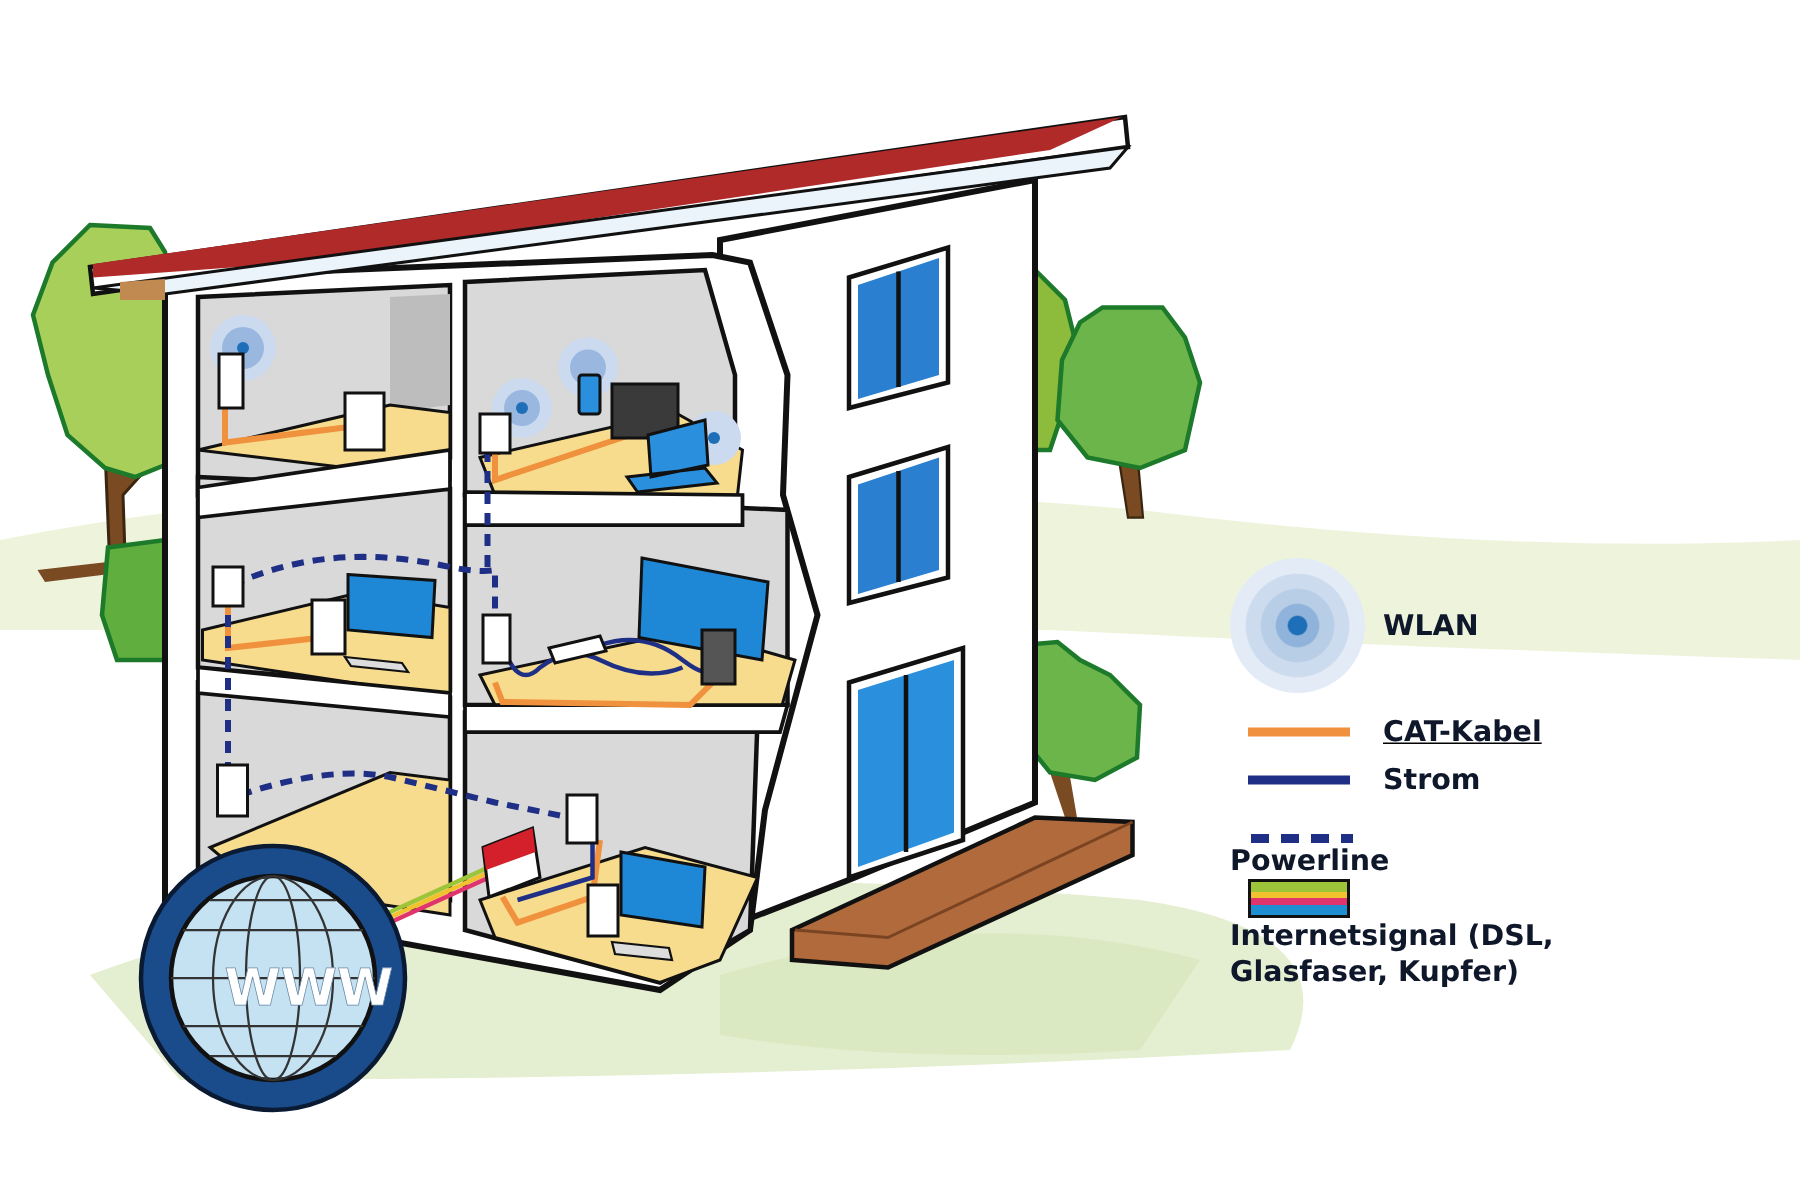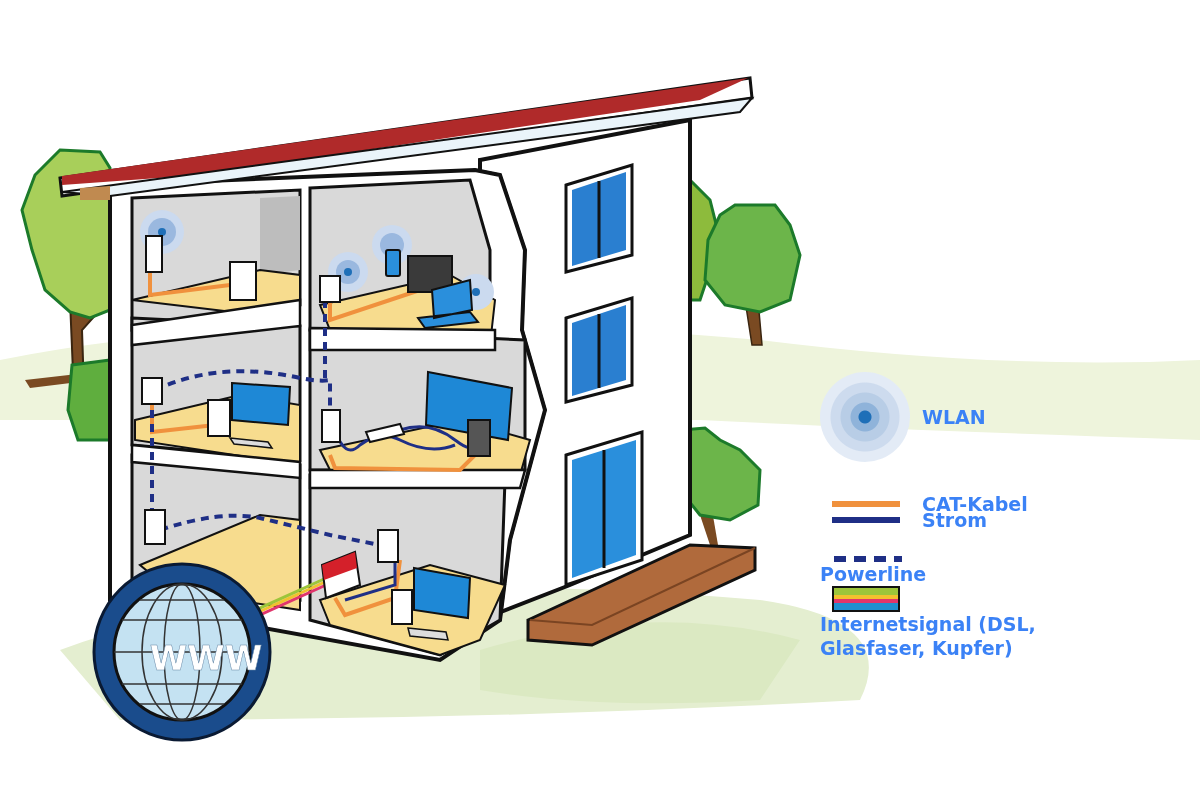--- a/index.html
+++ b/index.html
@@ -1,20 +1,20 @@
 <!DOCTYPE html>
 <html><head>
 <meta charset="utf-8">
 <style>
   html, body { margin: 0; padding: 0; background: #ffffff; }
   body { width: 1200px; height: 800px; position: relative; overflow: hidden; font-family: "Liberation Sans", sans-serif; }
   #scene { position: absolute; left: 0; top: 0; width: 1200px; height: 800px; }
   .legend { position: absolute; left: 820px; top: 372px; width: 380px; }
   .legend-row { position: absolute; left: 0; display: flex; align-items: center; }
-  .legend-label { font-family: "DejaVu Sans", sans-serif; font-weight: bold; font-size: 19px; color: #3b82f6; line-height: 24px; white-space: pre-line; }
+  .legend-label { font-family: "DejaVu Sans", sans-serif; font-weight: bold; font-size: 19px; color: #0f172a; line-height: 24px; white-space: pre-line; }
   .sw { display: inline-block; width: 68px; margin-left: 12px; margin-right: 22px; }
   .sw-cat { height: 6px; background: #f0913d; }
   .sw-strom { height: 6px; background: #1f2f86; }
   .sw-pl { height: 6px; background: repeating-linear-gradient(90deg, #1f2f86 0 12px, transparent 12px 20px); }
   .sw-inet { height: 26px; border: 2px solid #111; box-sizing: border-box; background: linear-gradient(180deg, #9cc53a 0 30%, #f2c12e 30% 50%, #e0356c 50% 70%, #1e8fd1 70% 100%); }
   .wlan-ico { width: 90px; height: 90px; border-radius: 50%; background: radial-gradient(circle, #1e6fb8 0 6px, #8fb3da 7px 14px, #b8cde6 15px 24px, #cddbee 25px 34px, #e3ebf6 35px 45px); margin-right: 12px; }
 </style>
 </head>
 <body>
 
@@ -194,21 +194,21 @@
     <line x1="140" y1="704" x2="224" y2="704" stroke="#333" stroke-width="1.5"></line>
     <text x="206" y="670" text-anchor="middle" font-family="DejaVu Sans, sans-serif" font-weight="bold" font-size="34" fill="#ffffff" stroke="#6a8aa8" stroke-width="0.5">WWW</text>
   </g>
 </svg>
 
 <div class="legend">
   <div class="legend-row" style="top:0px;">
     <span class="wlan-ico"></span>
     <span class="legend-label">WLAN</span>
   </div>
-  <div class="legend-row" style="top:120px;">
+  <div class="legend-row" style="top:104px;text-decoration:underline;">
     <span class="sw sw-cat"></span>
     <span class="legend-label">CAT-Kabel</span>
   </div>
   <div class="legend-row" style="top:136px;">
     <span class="sw sw-strom"></span>
     <span class="legend-label">Strom</span>
   </div>
   <div class="legend-row" style="top:184px;flex-direction:column;">
     <span class="sw sw-pl"></span>
     <span class="legend-label">Powerline</span>

